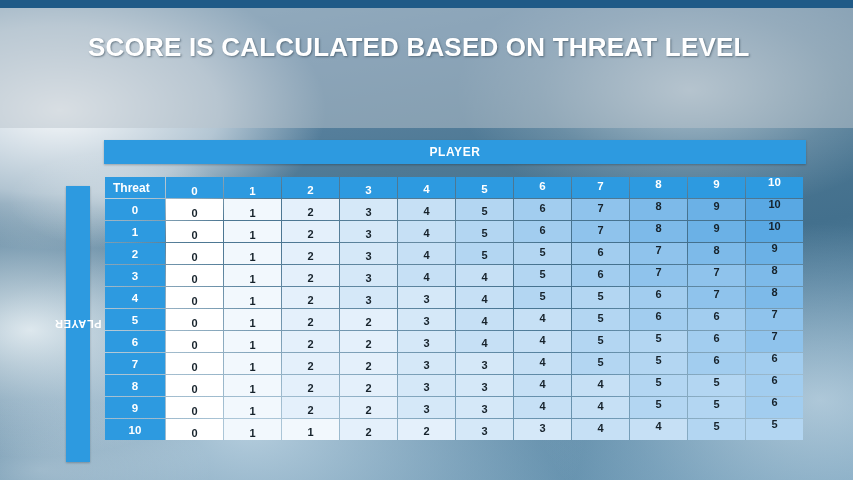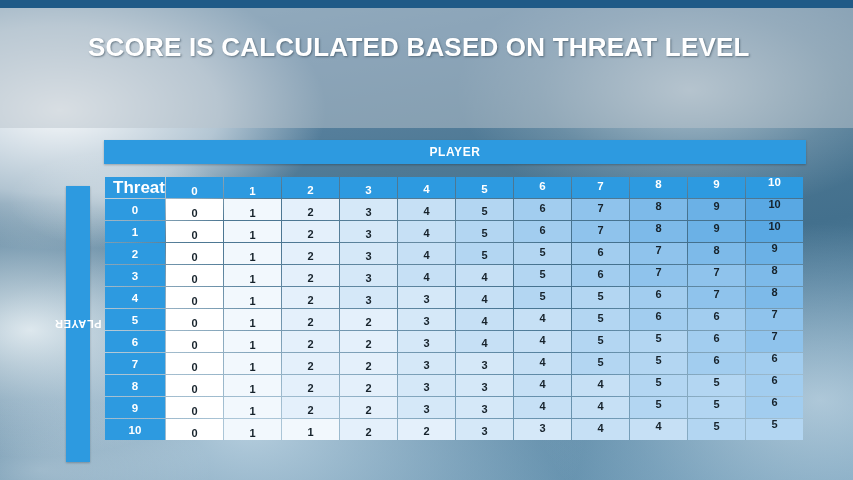--- a/index.html
+++ b/index.html
@@ -83,21 +83,21 @@
   }
   #matrix td,#matrix th{
     width:57px;height:21px;
     text-align:center;vertical-align:middle;
     font-size:11px;
     color:#16222b;
     font-weight:bold;
     padding:0;
   }
   #matrix th.corner{
-    background:#2d9ae0;color:#fff;font-size:17px;
+    background:#2d9ae0;color:#fff;font-size:12px;
     width:52px;text-align:left;padding-left:8px;
   }
   #matrix th.colhead{
     background:#2d9ae0;color:#fff;font-size:11.5px;
   }
   #matrix th.rowhead{
     background:#2d9ae0;color:#fff;font-size:11.5px;width:52px;
   }
   .cell-0{background:#ffffff;}
   .cell-1{background:#f2f8fd;}

